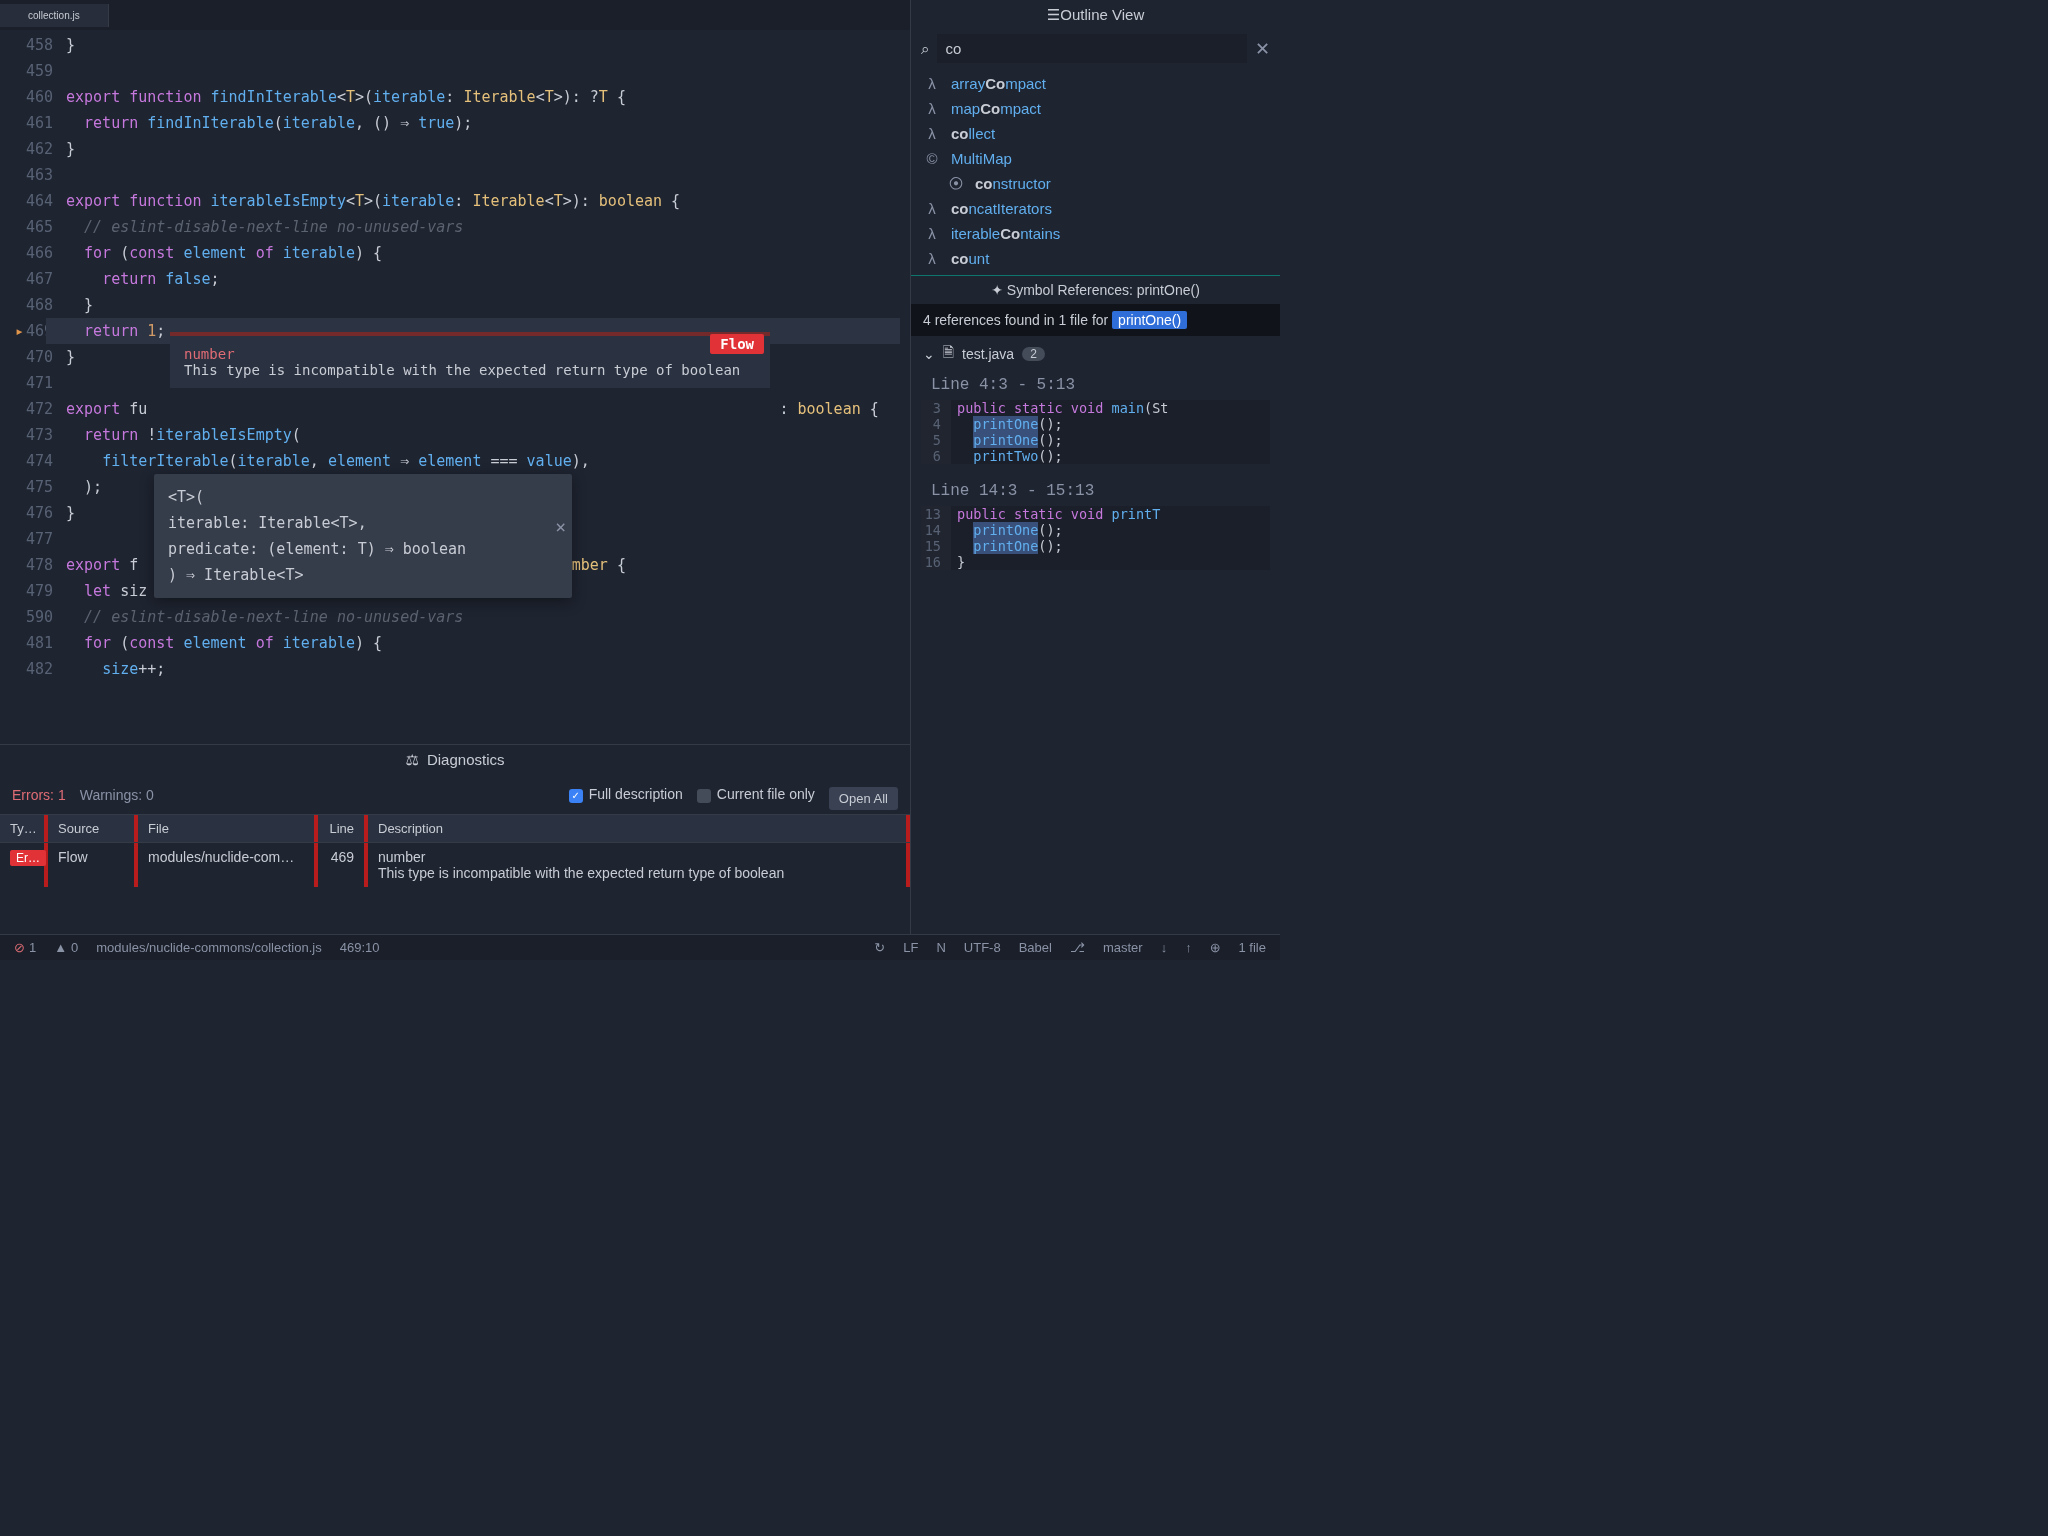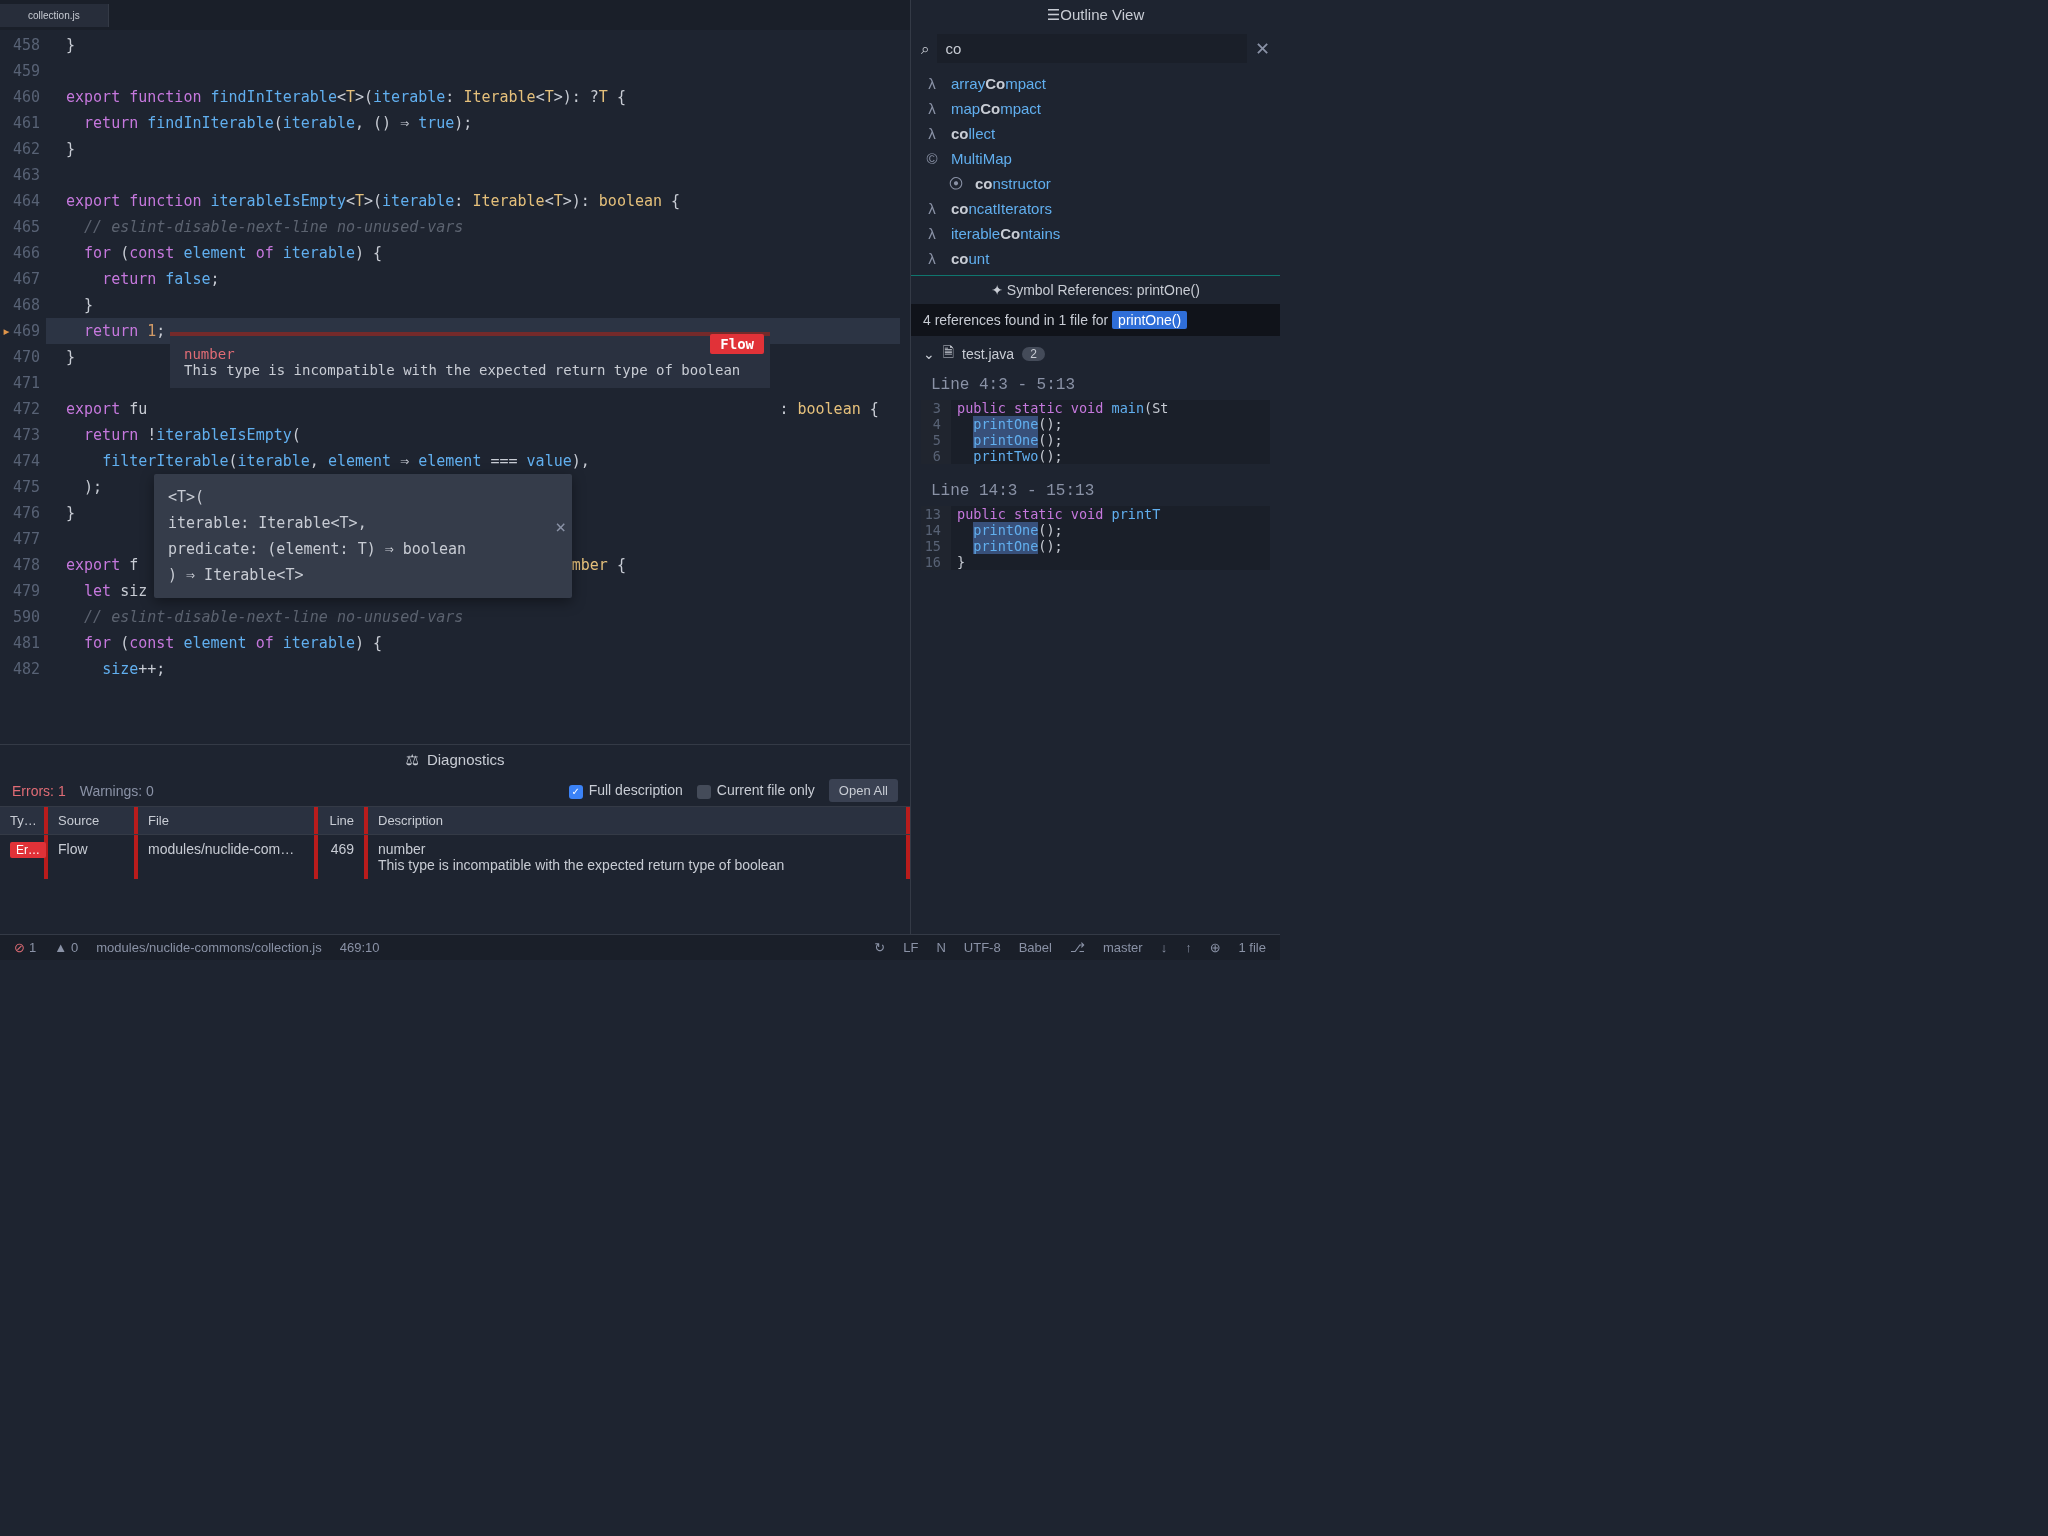--- a/index.html
+++ b/index.html
@@ -12,21 +12,21 @@
 .main { flex:1; display:flex; overflow:hidden; }
 .left { flex:1; display:flex; flex-direction:column; overflow:hidden; }
 .right { width:370px; border-left:1px solid #343a46; display:flex; flex-direction:column; }
 
 
 .tabs { height:30px; background:#1a1f29; display:flex; align-items:center; }
 .tab { background:#272d3a; padding:6px 28px; font-size:10px; border-right:1px solid #343a46; }
 
 
 .editor { flex:1; overflow:hidden; font-family:Menlo,Consolas,monospace; font-size:15px; position:relative; }
-.gutter { position:absolute; left:0; top:0; width:48px; text-align:right; color:#586275; padding-top:2px; }
+.gutter { position:absolute; left:13px; top:0; width:48px; text-align:right; color:#586275; padding-top:2px; }
 .gutter div { height:26px; line-height:26px; padding-right:8px; }
 .gutter .arrow::before { content:'▸'; position:absolute; left:2px; color:#e0954a; }
 .code { position:absolute; left:66px; top:2px; right:10px; }
 .codeline { height:26px; line-height:26px; white-space:pre; }
 .codeline.hl { background:#2c3444; margin-left:-20px; padding-left:20px; }
 
 .kw { color:#c678dd; }
 .fn { color:#61afef; }
 .type { color:#e5c07b; }
 .com { color:#5c6370; font-style:italic; }
@@ -45,21 +45,21 @@
 .diag { height:190px; border-top:1px solid #343a46; display:flex; flex-direction:column; }
 .diag-title { text-align:center; padding:6px; font-size:15px; color:#c8ccd4; }
 .diag-title::before{ content:'⚖'; margin-right:8px; }
 .diag-bar { display:flex; align-items:center; padding:4px 12px; gap:14px; font-size:14px; }
 .err-count{ color:#e06c75; }
 .warn-count{ color:#8a92a6; }
 .spacer{flex:1;}
 .chk{ width:14px; height:14px; display:inline-flex; align-items:center; justify-content:center; border-radius:3px; margin-right:6px; font-size:10px; vertical-align:middle; }
 .chk.on{ background:#3b82f6; color:#fff; }
 .chk.off{ background:#444b59; }
-.btn{ background:#3a4152; padding:4px 10px; border-radius:3px; font-size:13px; }
+.btn{ background:#3a4152; padding:4px 10px; border-radius:3px; font-size:13px;margin-top:8px; }
 .diag-table{ flex:1; }
 .th{ display:flex; background:#2a3140; font-size:13px; color:#c8ccd4; border-top:1px solid #343a46; border-bottom:1px solid #343a46; }
 .cell{ padding:6px 10px; border-right:4px solid #b91c1c; }
 .c-ty{width:48px;} .c-src{width:90px;} .c-file{width:180px;} .c-ln{width:50px; text-align:right;} .c-desc{flex:1;}
 .tr{ display:flex; font-size:14px; }
 .badge-err{ background:#e13238; color:#fff; padding:1px 6px; border-radius:2px; font-size:12px; }
 
 
 .outline-hdr{ padding:6px 0; text-align:center; font-size:15px; }
 .outline-hdr::before{ content:'☰ '; letter-spacing:-4px; margin-right:4px; }

